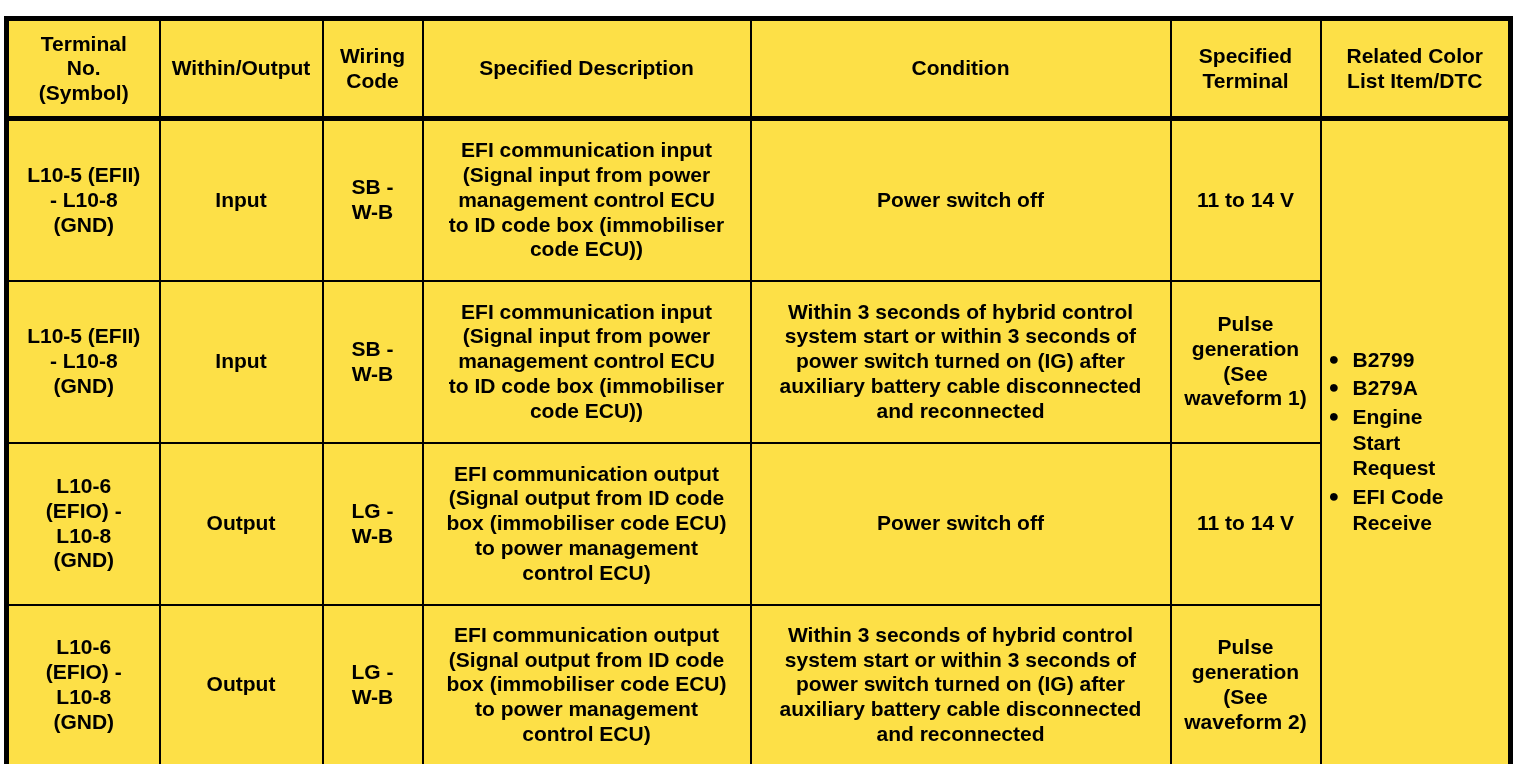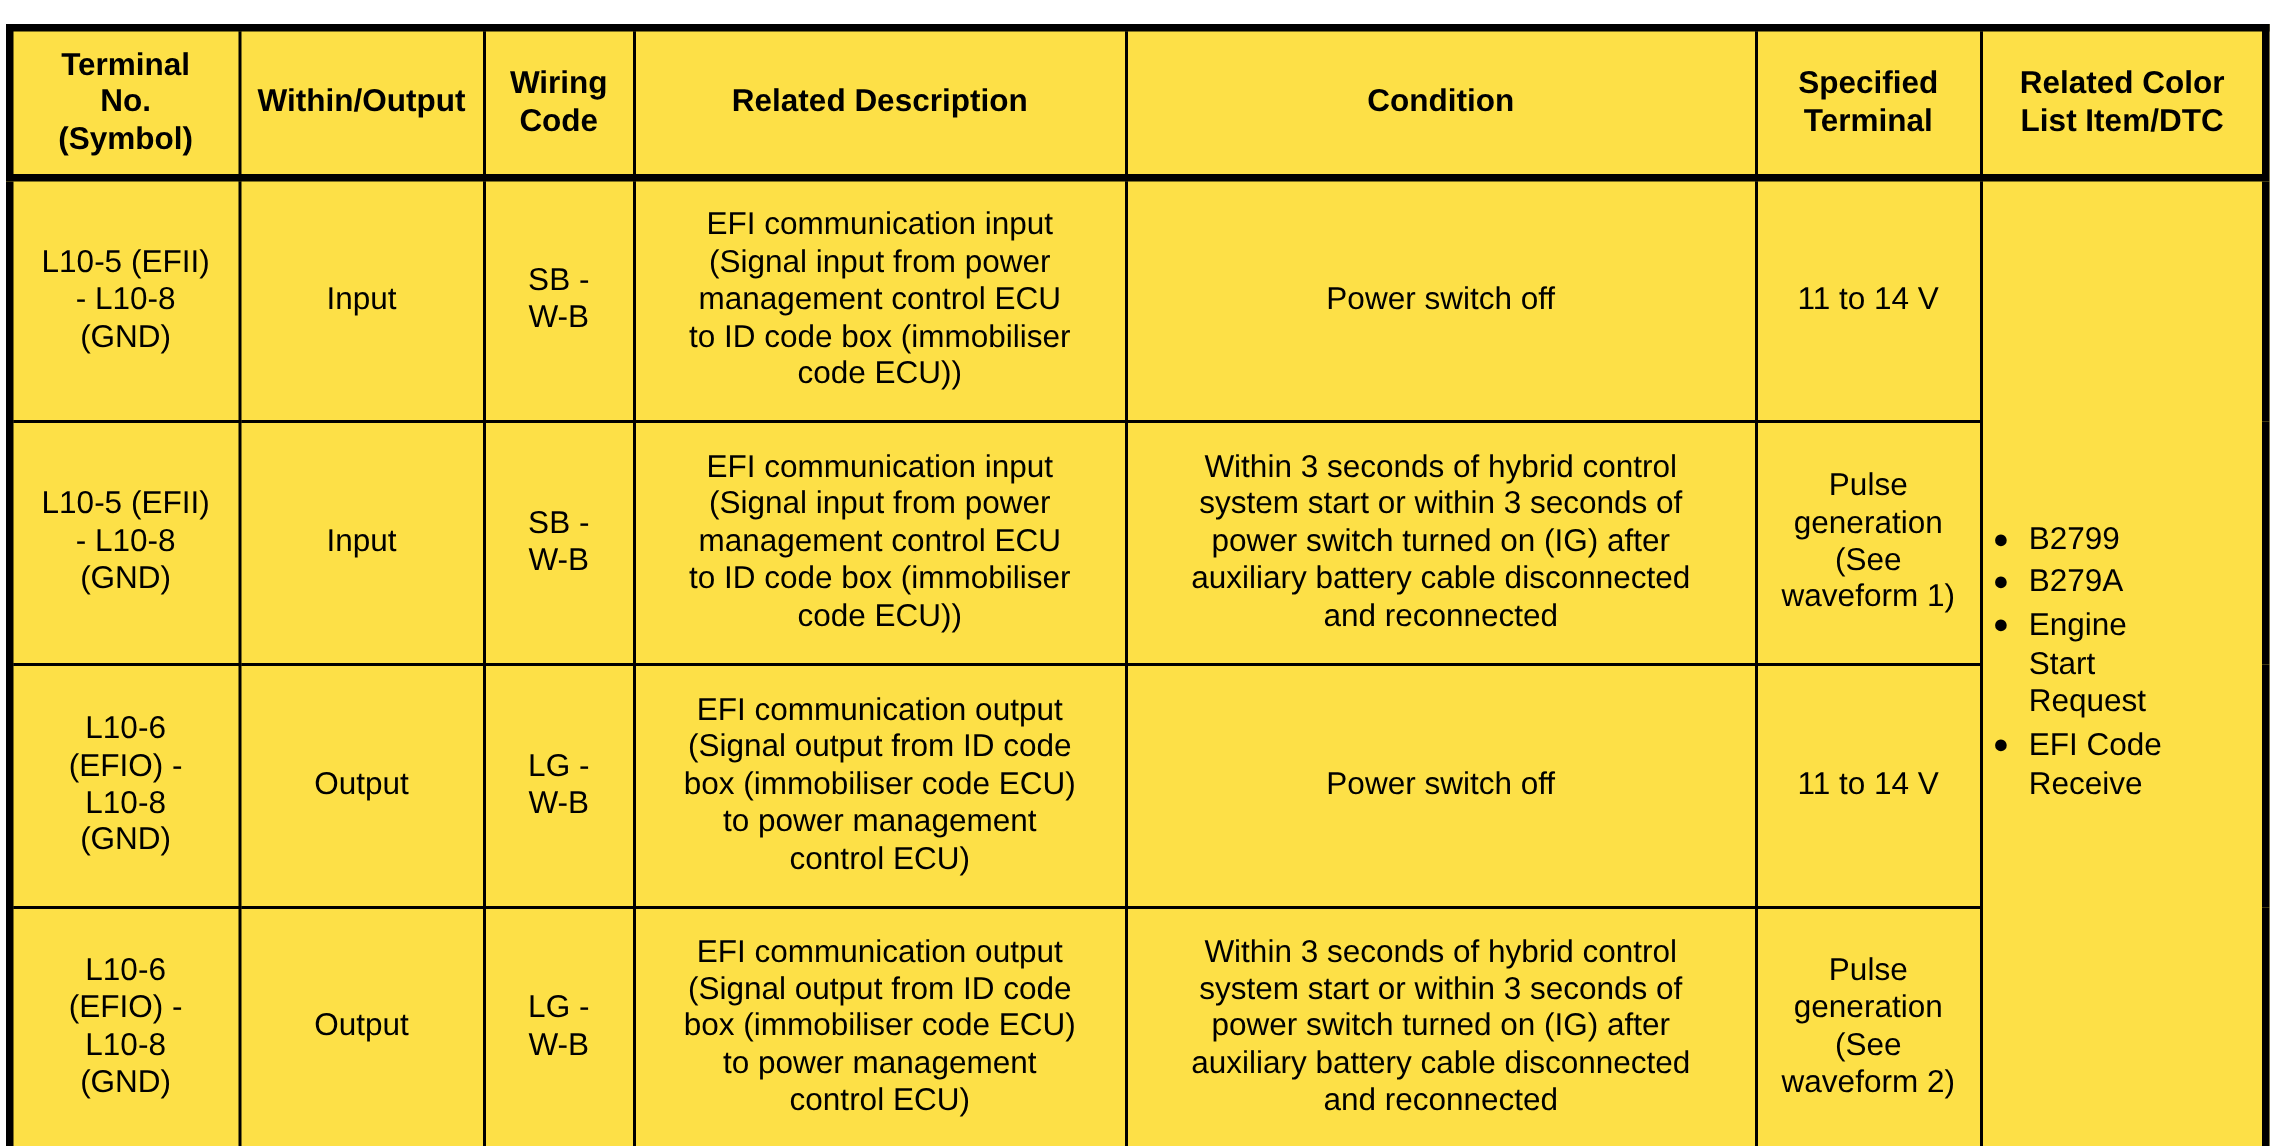--- a/index.html
+++ b/index.html
@@ -51,21 +51,21 @@
     height: 100px;
   }
   thead tr {
     border-bottom: 5px solid #000;
   }
   thead th {
     border-bottom: 5px solid #000;
   }
 
   tbody td {
-    font-weight: normal;
+    font-weight: bold;
     font-size: 21px;
     line-height: 1.18;
   }
 
   
   col.c-term   { width: 153px; }
   col.c-io     { width: 163px; }
   col.c-wire   { width: 100px; }
   col.c-desc   { width: 328px; }
   col.c-cond   { width: 420px; }
@@ -120,21 +120,21 @@
       <col class="c-dtc">
     </colgroup>
     <thead>
       <tr>
         <th class="cell-lines">Terminal
 No.
 (Symbol)</th>
         <th class="cell-lines">Within/Output</th>
         <th class="cell-lines">Wiring
 Code</th>
-        <th class="cell-lines">Related Description</th>
+        <th class="cell-lines">Specified Description</th>
         <th class="cell-lines">Condition</th>
         <th class="cell-lines">Specified
 Terminal</th>
         <th class="cell-lines">Related Color
 List Item/DTC</th>
       </tr>
     </thead>
     <tbody>
       <tr>
         <td class="cell-lines">L10-5 (EFII)

